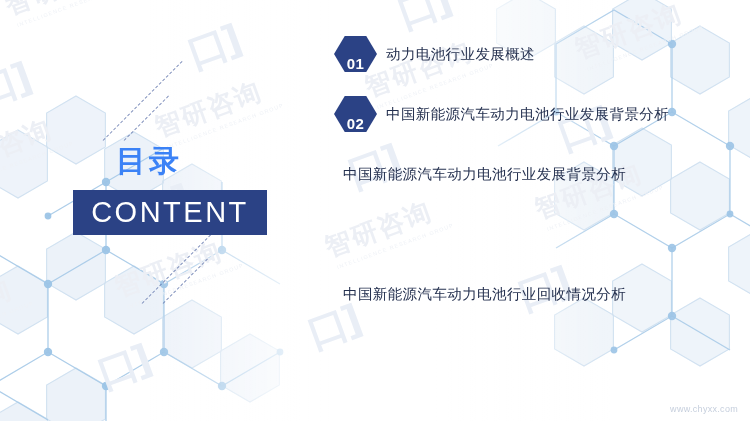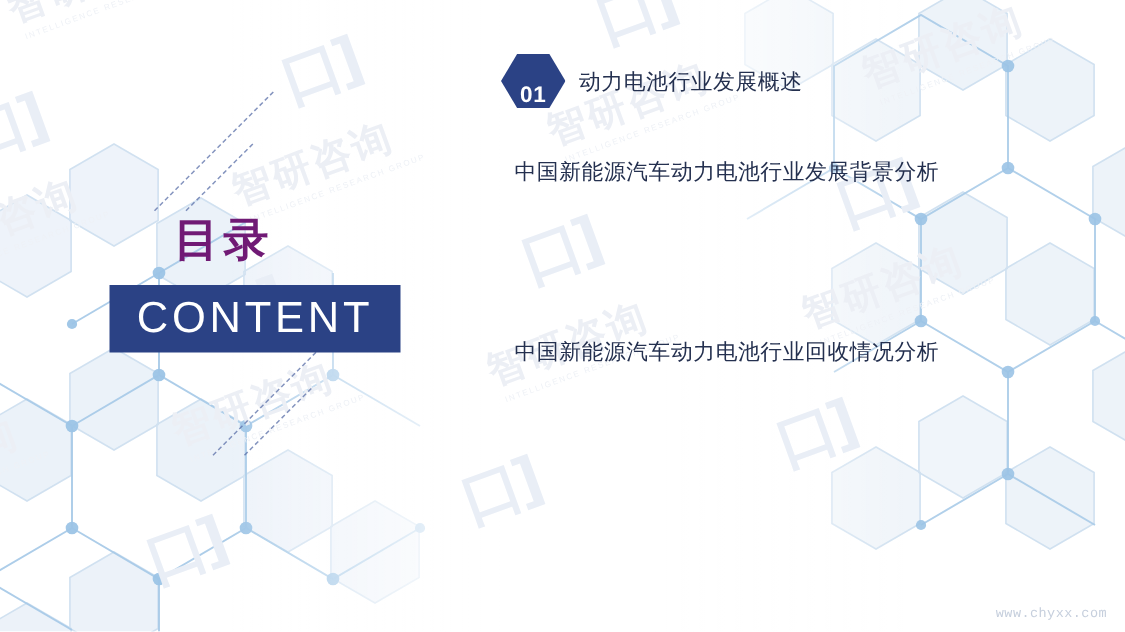--- a/index.html
+++ b/index.html
@@ -71,21 +71,21 @@
     user-select: none;
   }
 
   
   .title-cn {
     position: absolute;
     left: 116px;
     top: 146px;
     font-size: 30px;
     font-weight: 700;
-    color: #701a75;
+    color: #3b82f6;
     letter-spacing: 3px;
     font-family: "DejaVu Sans", sans-serif;
     line-height: 1;
   }
   .content-box {
     position: absolute;
     left: 73px;
     top: 190px;
     width: 194px;
     height: 45px;
@@ -152,21 +152,21 @@
   }
 
   
   .footer-url {
     position: absolute;
     right: 12px;
     bottom: 7px;
     font-size: 9px;
     color: #c6cfdd;
     letter-spacing: .3px;
-    font-family: Liberation Mono, monospace;
+    font-family: Liberation Sans, sans-serif;
   }
 </style>
 </head>
 <body>
 
 <div id="slide">
 
   <div class="bg-layer">
     <svg class="bg-svg" viewBox="0 0 750 421" xmlns="http://www.w3.org/2000/svg">
       <defs>
@@ -370,20 +370,26 @@
 
   <div class="list">
 
     <div class="row">
       <div class="hex">
         <b>01</b>
       </div>
       <div class="row-label">动力电池行业发展概述</div>
     </div>
 
+    <div class="row">
+      <div class="hex">
+        <b>02</b>
+      </div>
+      <div class="row-label">中国新能源汽车动力电池行业发展背景分析</div>
+    </div>
 
     <div class="row">
       <div class="row-label">中国新能源汽车动力电池行业发展背景分析</div>
     </div>
 
     <div class="row">
     </div>
 
     <div class="row">
       <div class="row-label">中国新能源汽车动力电池行业回收情况分析</div>

